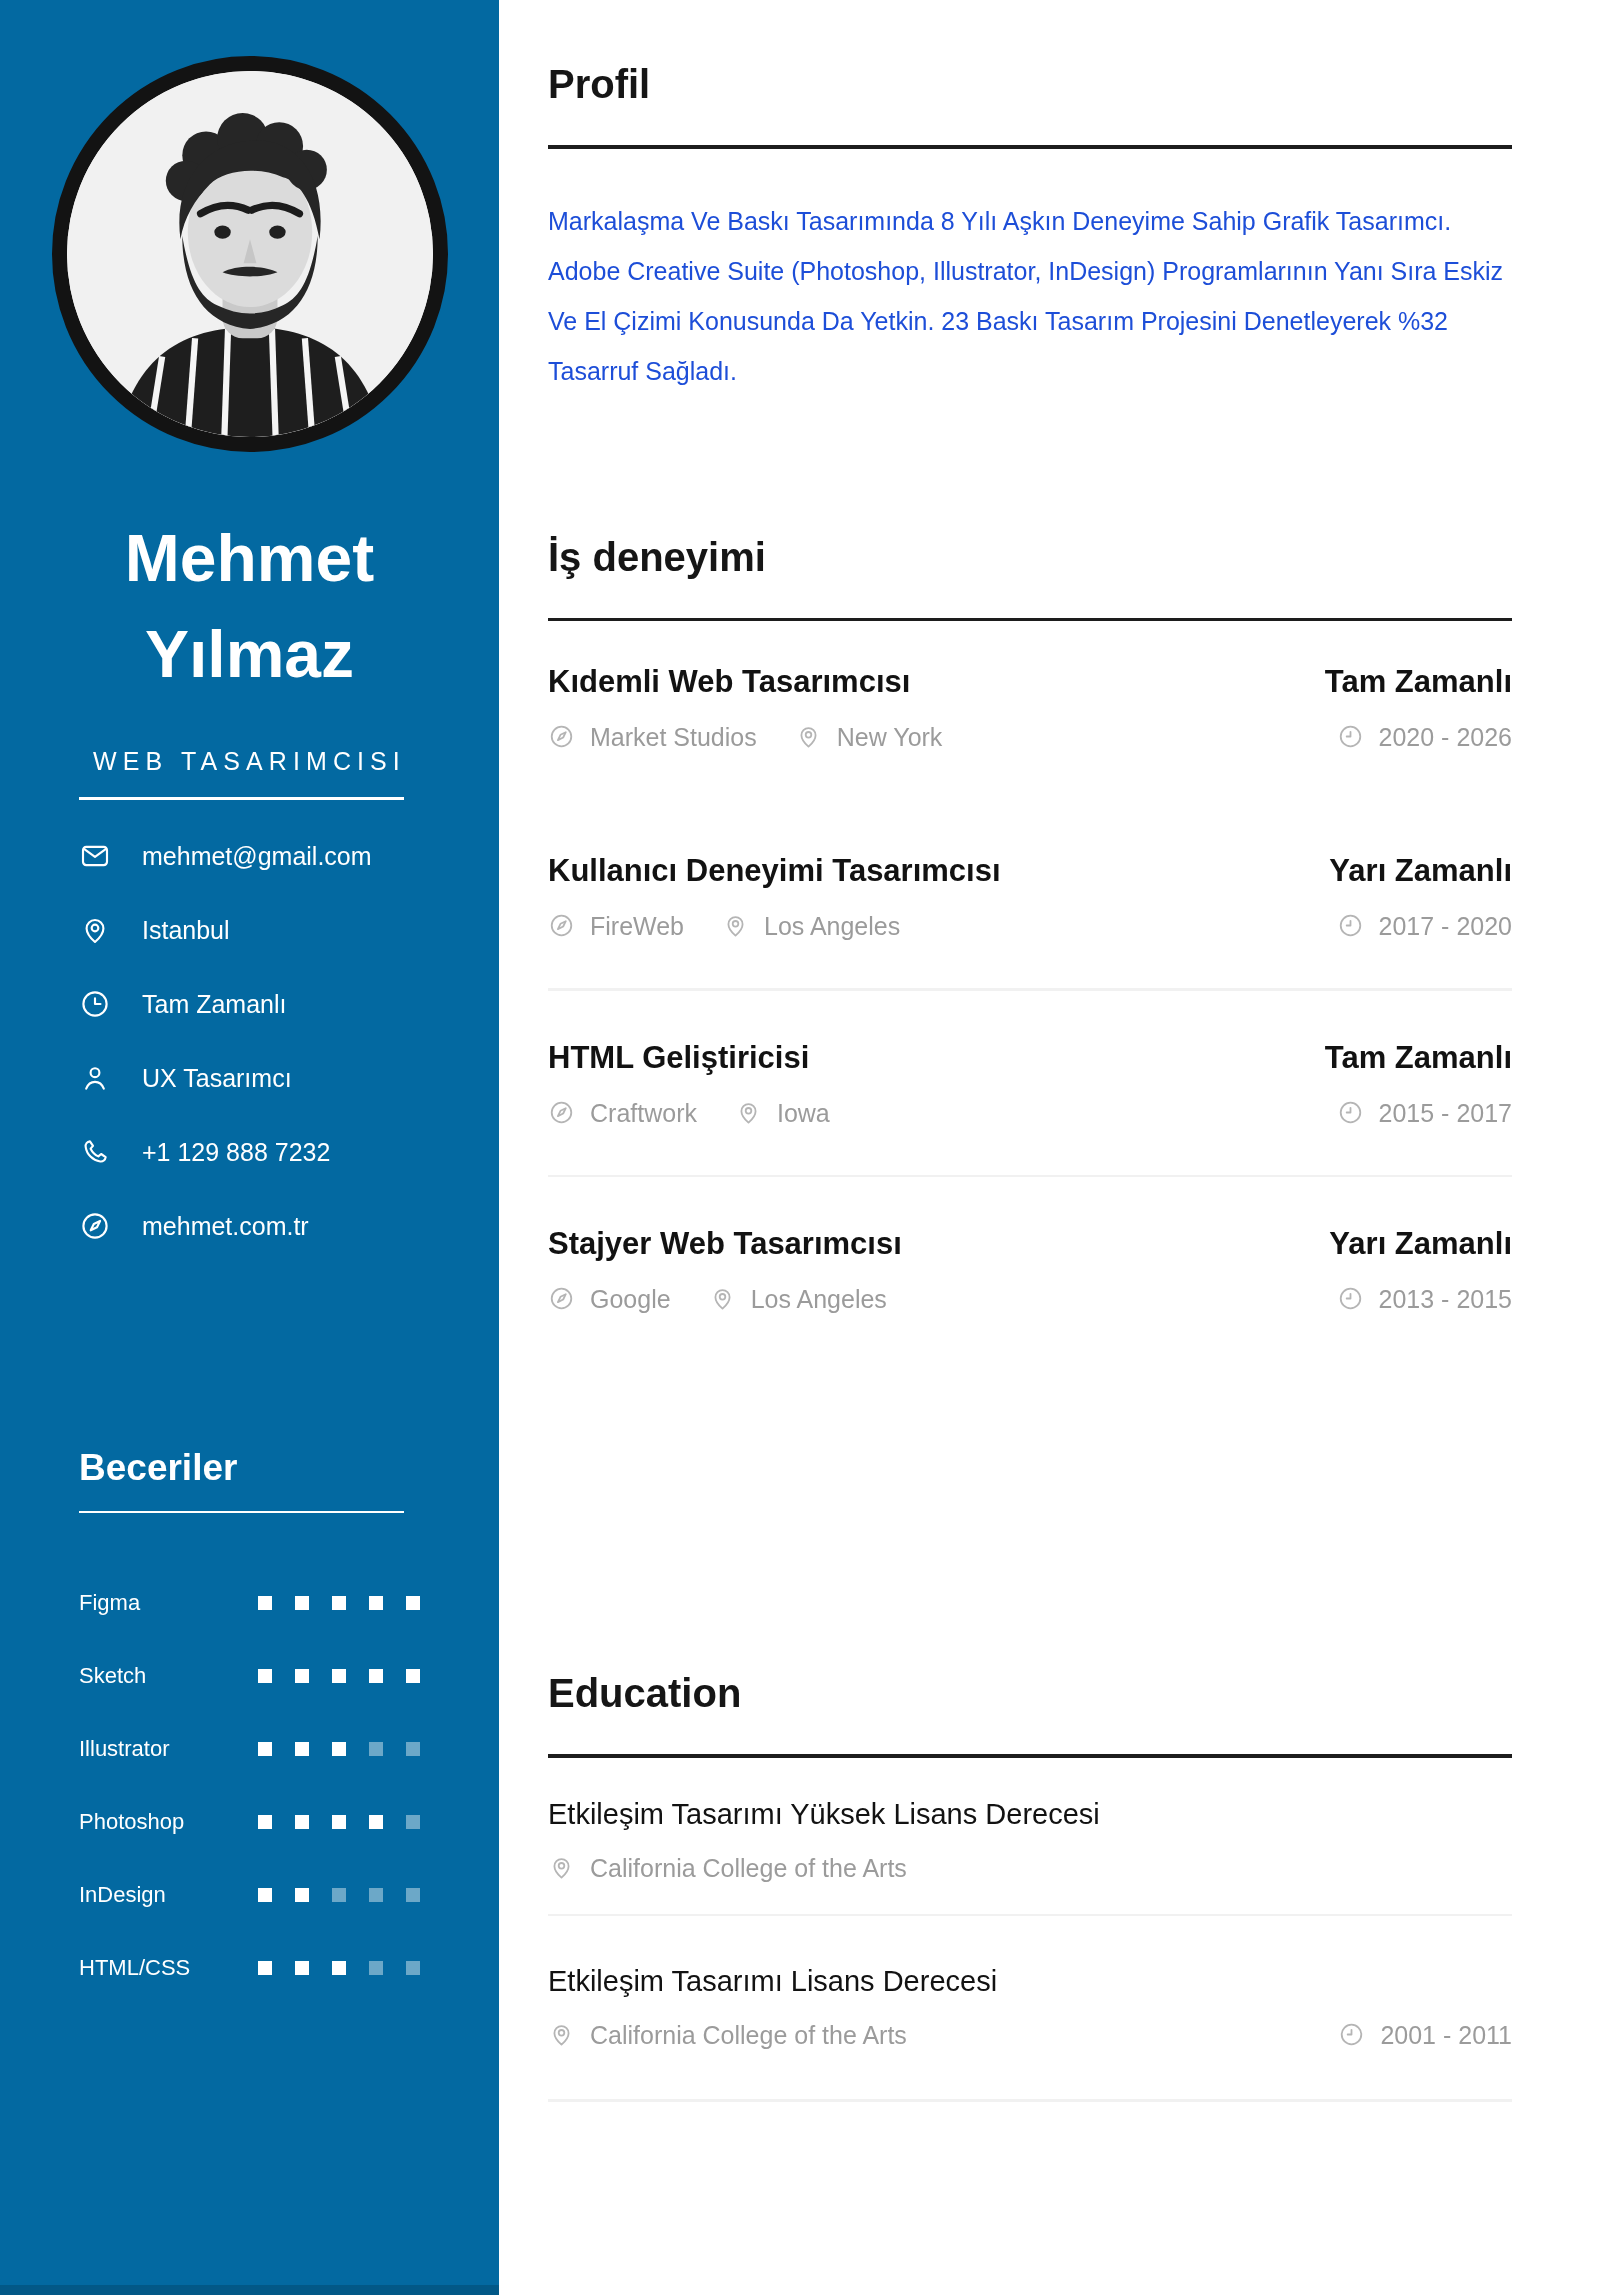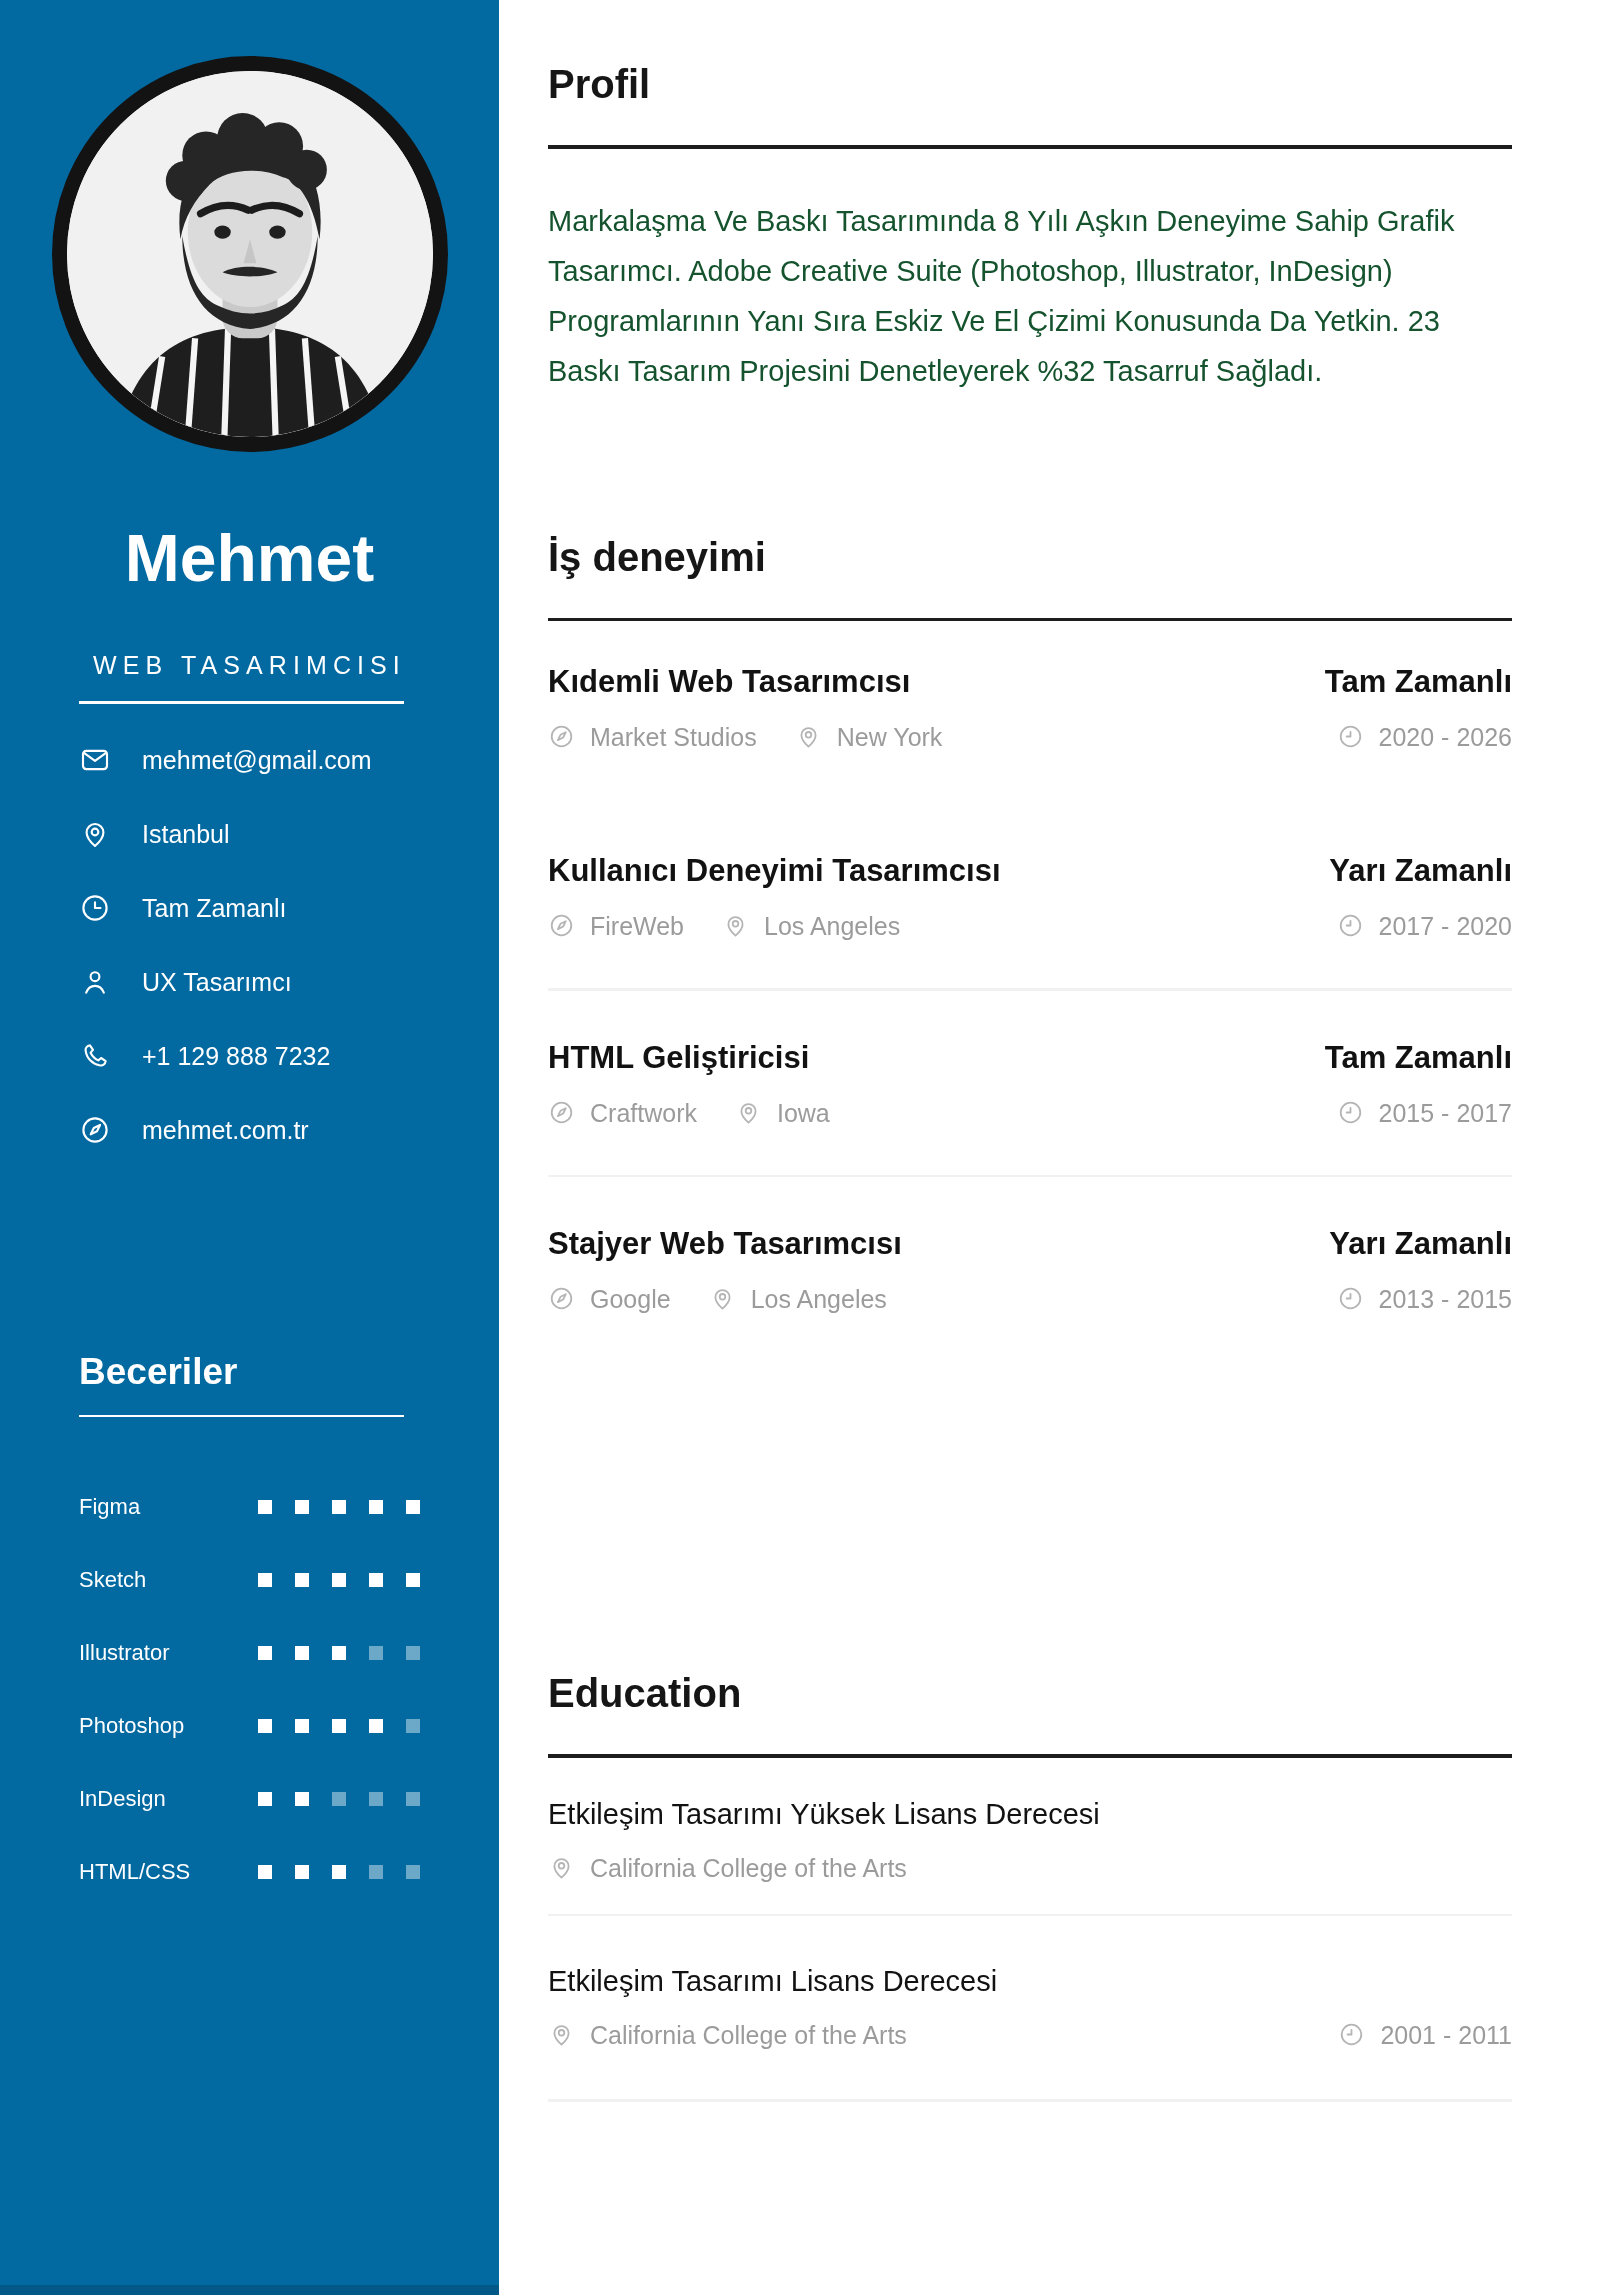--- a/index.html
+++ b/index.html
@@ -26,21 +26,21 @@
   .skills li{display:flex;justify-content:space-between;align-items:center;height:35px;
              margin-bottom:38px;font-size:22px;font-weight:400;}
   .dots{display:flex;gap:23px;}
   .dot{width:14px;height:14px;background:#ffffff;}
   .dot.faded{opacity:.42;}
 
   
   .main{position:absolute;top:0;right:0;left:499px;padding:61px 110px 0 49px;}
   .sec{margin:0;font-size:40px;font-weight:700;color:#161616;line-height:47px;}
   .hrule{height:3.5px;background:#1d1d1d;margin-top:37px;}
-  .profile-body{margin:47px 0 0;font-size:29px;line-height:50px;color:#14532d;}
+  .profile-body{margin:47px 0 0;font-size:25px;line-height:50px;color:#1d4ed8;}
   .exp{margin-top:138px;}
   .job.first{margin-top:45px;}
   .job.plain-gap{margin-top:103px;}
   .job-head{display:flex;justify-content:space-between;align-items:baseline;}
   .job-title,.job-type{font-size:31px;font-weight:700;color:#121212;line-height:31px;}
   .job-sub{display:flex;justify-content:space-between;align-items:center;margin-top:26px;
            font-size:25px;color:#9b9b9b;}
   .sub-left{display:flex;gap:38px;}
   .si{display:inline-flex;align-items:flex-start;gap:15px;}
   .micon{flex:0 0 auto;width:27px;height:27px;color:#b5b5b5;}
@@ -87,20 +87,21 @@
         <path d="M73 78 q13 -8 26 -2" stroke="#1c1c1c" stroke-width="4" fill="none" stroke-linecap="round"></path>
         <path d="M101 76 q13 -6 26 2" stroke="#1c1c1c" stroke-width="4" fill="none" stroke-linecap="round"></path>
         <ellipse cx="85" cy="88" rx="4.5" ry="3.6" fill="#202020"></ellipse>
         <ellipse cx="115" cy="88" rx="4.5" ry="3.6" fill="#202020"></ellipse>
         <path d="M100 92 l-3.5 13 h7 z" fill="#c6c6c6"></path>
       </svg>
     </div>
 
     <h1 class="name">
       <div>Mehmet</div>
+      <div>Yılmaz</div>
     </h1>
     <div class="role">WEB TASARIMCISI</div>
 
     <div class="rule-w"></div>
 
     <ul class="contact">
       <li>
         <span class="cicon">
           <svg viewBox="0 0 24 24">
               <rect x="3" y="5.2" width="18" height="13.6" rx="2.4"></rect>

